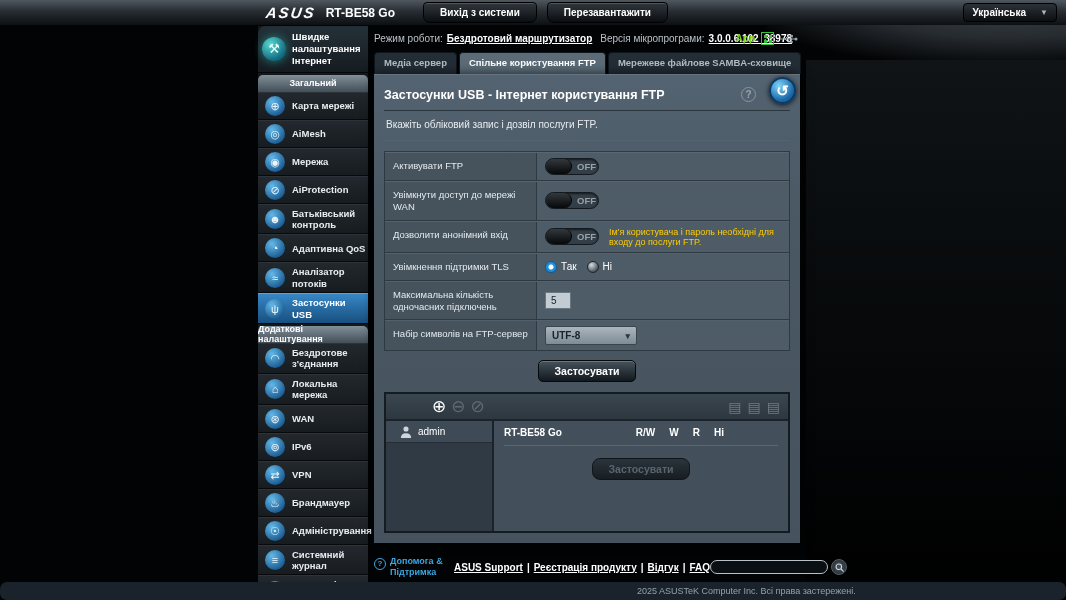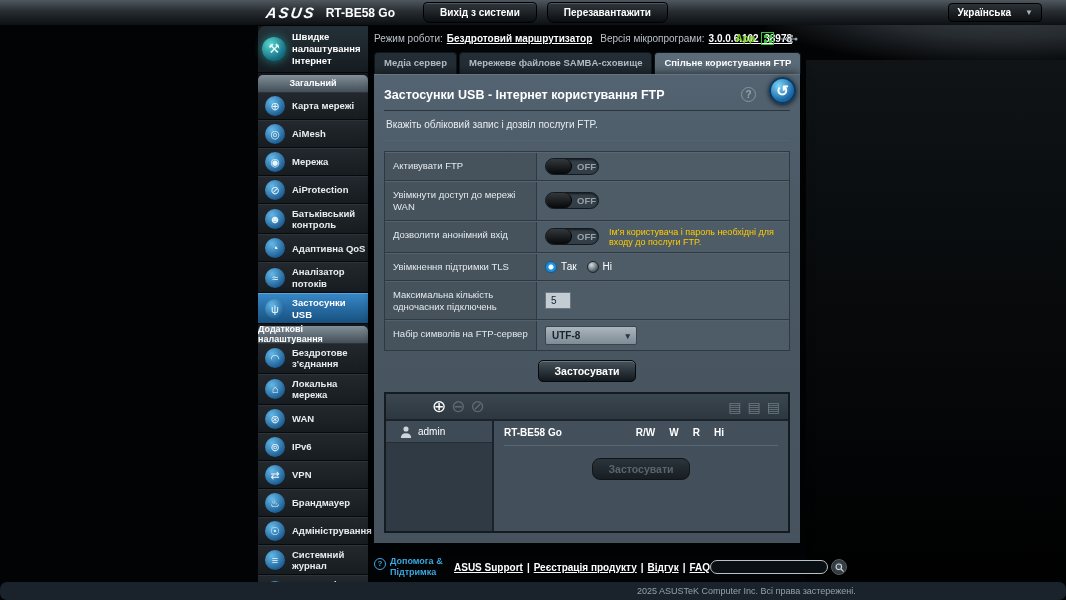--- a/index.html
+++ b/index.html
@@ -15,21 +15,21 @@
   
   .topbar { position:absolute; left:0; top:0; width:1066px; height:25px;
     background: linear-gradient(180deg,#50585f 0%,#272d32 45%,#0d1013 100%);
     display:flex; align-items:center; }
   .brand { margin-left:266px; color:#fff; font-weight:bold; font-style:italic;
     font-size:15px; letter-spacing:2px; transform:skewX(-8deg); }
   .model { color:#fff; font-weight:bold; font-size:12px; margin-left:10px; }
   .hbtn { margin-left:28px; background:linear-gradient(#30373d,#0b0e11);
     border:1px solid #000; border-radius:4px 4px 7px 7px; color:#fff; font-weight:bold;
     font-size:10px; padding:4px 16px; box-shadow: inset 0 1px 0 #4d575f; cursor:pointer; }
-  .langsel { position:absolute; right:24px; top:3px; background:linear-gradient(#2c3237,#0c0f12);
+  .langsel { position:absolute; right:9px; top:3px; background:linear-gradient(#2c3237,#0c0f12);
     border:1px solid #000; border-radius:4px; color:#fff; font-weight:bold; font-size:10px;
     padding:3px 8px; display:flex; align-items:center; gap:14px; cursor:pointer;text-align:center; }
   .langsel .caret { font-size:8px; color:#aab3ba; }
 
   
   .subheader { position:absolute; left:374px; top:25px; width:426px; height:27px;
     display:flex; align-items:center; font-size:10px; color:#b9c1c8; }
   .subheader a { color:#fff; font-weight:bold; text-decoration:underline; cursor:pointer; }
   .subheader .lbl { margin-right:4px; }
   .subheader .gap { width:8px; }
@@ -276,22 +276,22 @@
     </div>
     <div class="sitem">
       <span class="sicon">⚒</span>
       <span class="slabel">Мережеві інструменти</span>
     </div>
   </div>
 
   <div class="main">
     <div class="tabs">
       <div class="tab">Медіа сервер</div>
+      <div class="tab active">Спільне користування FTP</div>
       <div class="tab">Мережеве файлове SAMBA-сховище</div>
-      <div class="tab active">Спільне користування FTP</div>
     </div>
 
     <div class="panel">
       <div class="phead">
         <span class="ptitle">Застосунки USB - Інтернет користування FTP</span>
         <span class="helpicon">?</span>
       </div>
       <div class="backbtn">↺</div>
       <div class="pdesc">Вкажіть обліковий запис і дозвіл послуги FTP.</div>
 

